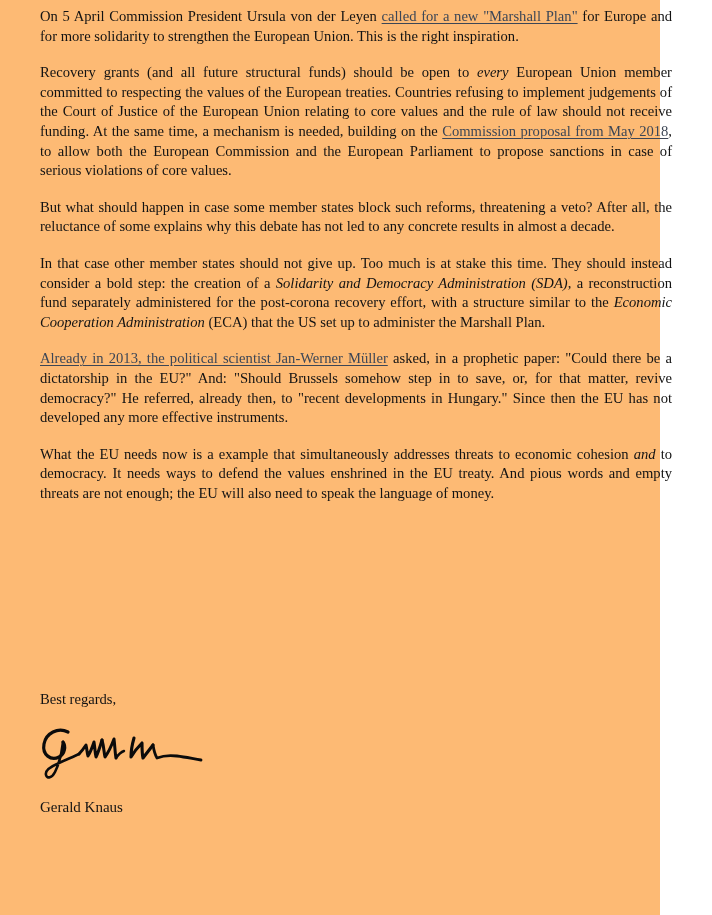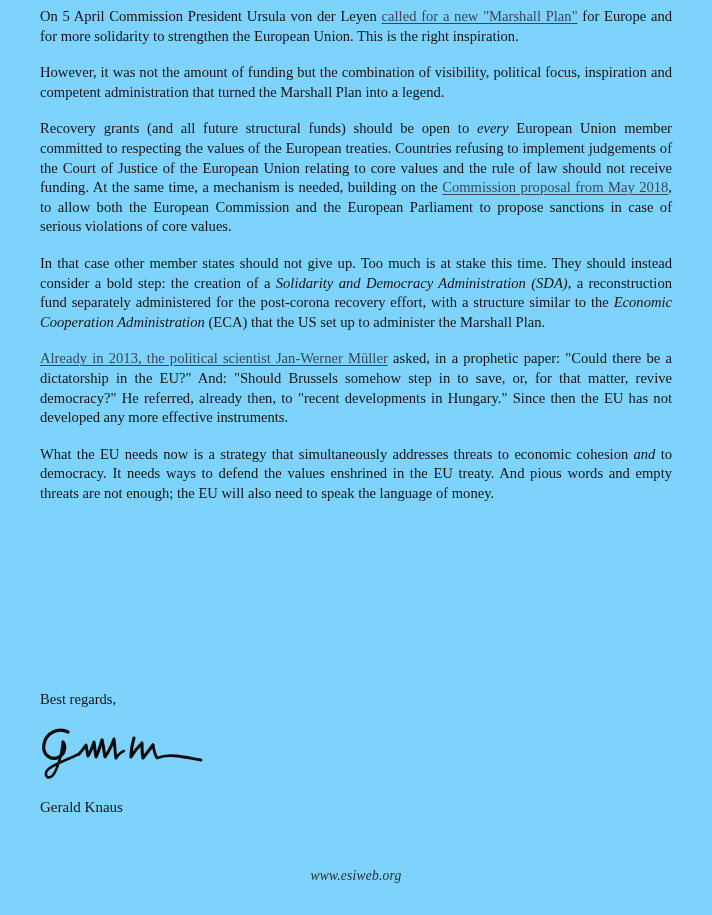--- a/index.html
+++ b/index.html
@@ -11,23 +11,23 @@
     width: 712px;
     height: 915px;
     position: relative;
     font-family: "Liberation Serif", "DejaVu Serif", serif;
     color: #121212;
     overflow: hidden;
   }
   .page {
     position: absolute;
     left: 0; top: 0;
-    width: 712px;
+    width: 660px;
     height: 915px;
-    background: #7dd3fc;
+    background: #fdba74;
   }
   .body-text {
     position: absolute;
     left: 40px;
     top: 7px;
     width: 632px;
   }
   p.para {
     margin: 0 0 17px 0;
     font-size: 14.6px;
@@ -84,31 +84,31 @@
 </style>
 </head>
 <body>
 
 <div class="page">
 
   <div class="body-text">
 
     <p class="para"><span>On 5 April Commission President Ursula von der Leyen </span><a class="lnk">called for a new "Marshall Plan"</a><span> for Europe and for more solidarity to strengthen the European Union. This is the right inspiration.</span></p>
 
-    <p class="para">However, it was not the amount of funding but the combination of visibility, political focus, inspiration and competent administration that turned the Marshall Plan into a legend.</p>
 
 
     <p class="para"><span>Recovery grants (and all future structural funds) should be open to </span><em class="em">every</em><span> European Union member committed to respecting the values of the European treaties. Countries refusing to implement judgements of the Court of Justice of the European Union relating to core values and the rule of law should not receive funding. At the same time, a mechanism is needed, building on the </span><a class="lnk">Commission proposal from May 2018</a><span>, to allow both the European Commission and the European Parliament to propose sanctions in case of serious violations of core values.</span></p>
 
+    <p class="para">But what should happen in case some member states block such reforms, threatening a veto? After all, the reluctance of some explains why this debate has not led to any concrete results in almost a decade.</p>
 
     <p class="para"><span>In that case other member states should not give up. Too much is at stake this time. They should instead consider a bold step: the creation of a </span><em class="em">Solidarity and Democracy Administration (SDA)</em><span>, a reconstruction fund separately administered for the post-corona recovery effort, with a structure similar to the </span><em class="em">Economic Cooperation Administration</em><span> (ECA) that the US set up to administer the Marshall Plan.</span></p>
 
     <p class="para"><a class="lnk">Already in 2013, the political scientist Jan-Werner Müller</a><span> asked, in a prophetic paper: "Could there be a dictatorship in the EU?" And: "Should Brussels somehow step in to save, or, for that matter, revive democracy?" He referred, already then, to "recent developments in Hungary." Since then the EU has not developed any more effective instruments.</span></p>
 
-    <p class="para"><span>What the EU needs now is a strategy that simultaneously addresses threats to economic cohesion </span><em class="em">and</em><span> to democracy. It needs ways to defend the values enshrined in the EU treaty. And pious words and empty threats are not enough; the EU will also need to speak the language of money.</span></p>
+    <p class="para"><span>What the EU needs now is a example that simultaneously addresses threats to economic cohesion </span><em class="em">and</em><span> to democracy. It needs ways to defend the values enshrined in the EU treaty. And pious words and empty threats are not enough; the EU will also need to speak the language of money.</span></p>
 
   </div>
 
   <div class="closing">Best regards,</div>
 
   <div class="signature">
     <svg width="170" height="56" viewBox="0 0 170 56" xmlns="http://www.w3.org/2000/svg" aria-hidden="true">
       <g fill="none" stroke="#0b0b0b" stroke-linecap="round" stroke-linejoin="round">
         <path d="M30 8 C20 3, 8 9, 6 20 C4 31, 13 37, 21 33 C27 30, 28 22, 25 18" stroke-width="3.2"></path>
         <path d="M25 18 C24 28, 21 40, 17 48 C14 54, 9 55, 8 51 C7 47, 12 43, 19 40 C27 36, 35 33, 41 30" stroke-width="2.6"></path>
@@ -116,15 +116,14 @@
         <path d="M64 16 C66 23, 66 29, 67 33 C70 29, 73 23, 76 15 C77 23, 77 29, 78 34" stroke-width="3"></path>
         <path d="M78 34 C80 31, 83 28, 86 27" stroke-width="2.4"></path>
         <path d="M96 14 C94 21, 93 28, 93 33 C96 28, 100 23, 104 19 C104 25, 104 30, 105 34 C108 30, 112 25, 115 21" stroke-width="3.1"></path>
         <path d="M115 21 C116 27, 117 31, 119 34 C124 32, 131 31, 139 32 C148 33, 156 35, 163 36" stroke-width="2.8"></path>
       </g>
     </svg>
   </div>
 
   <div class="signer-name">Gerald Knaus</div>
 
-  <div class="footer">www.esiweb.org</div>
 
 </div>
 
 </body></html>

